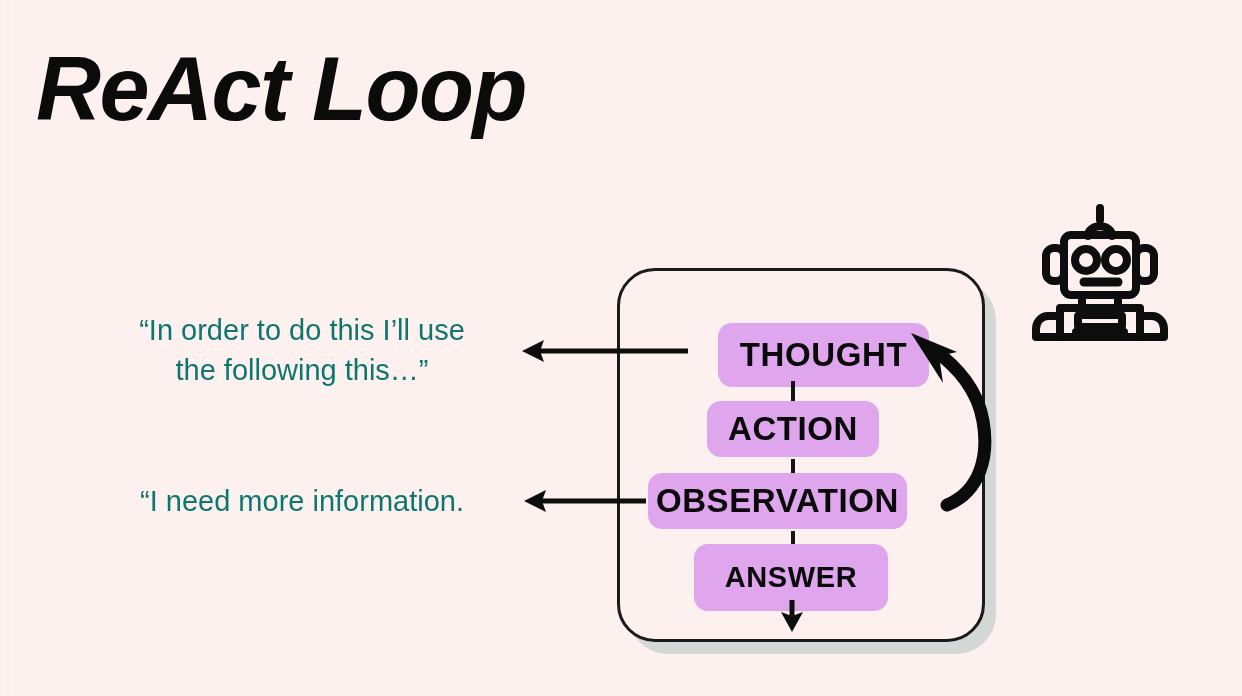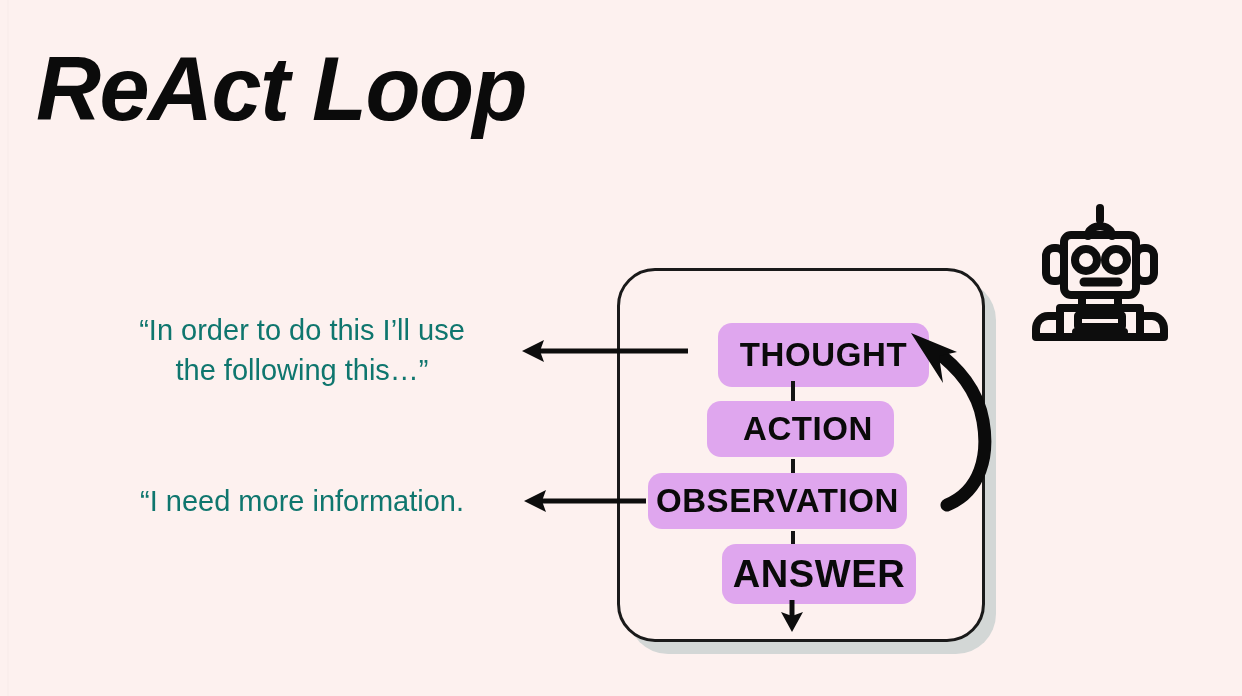--- a/index.html
+++ b/index.html
@@ -122,36 +122,34 @@
     height: 64px;
     font-size: 33px;
     margin-left: 30px;
   }
   .pill-action {
     left: 707px;
     top: 401px;
     width: 172px;
     height: 56px;
     font-size: 33px;
-    padding-left: 15px;
   }
   .pill-observation {
     left: 648px;
     top: 473px;
     width: 259px;
     height: 56px;
     font-size: 33px;
   }
   .pill-answer {
     left: 694px;
     top: 544px;
     width: 194px;
-    height: 60px;
-    font-size: 38px;
-    margin-left: 28px;
+    height: 67px;
+    font-size: 29px;
   }
 
   
   .connector {
     position: absolute;
     width: 0;
     border-left: 4px solid #141414;
     left: 791px;
   }
   .conn-1 { top: 381px; height: 20px; }

